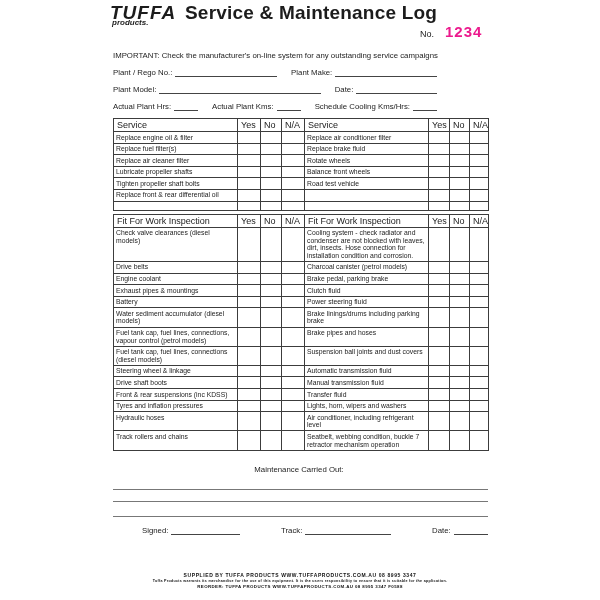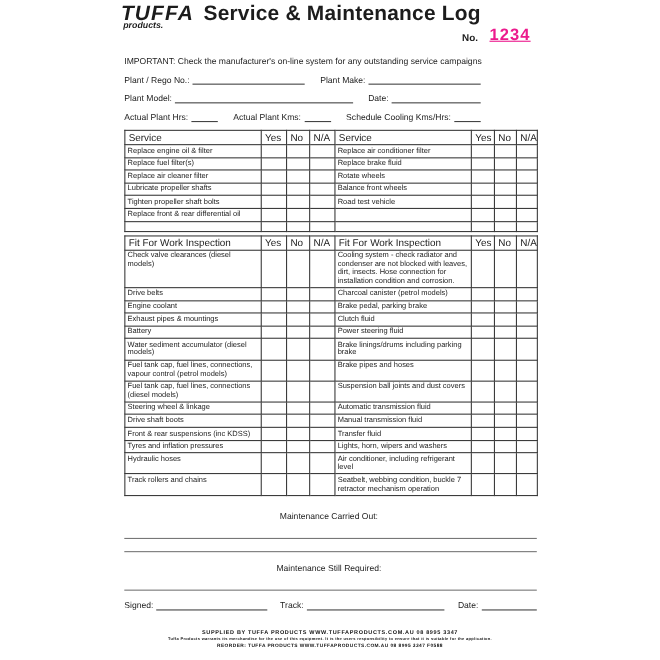--- a/index.html
+++ b/index.html
@@ -8,21 +8,21 @@
     font-family:"Liberation Sans", sans-serif; color:#1c1c1c;
     -webkit-font-smoothing:antialiased;
   }
   .page { position:relative; width:600px; height:600px; background:#fff; overflow:hidden; }
 
   
   .logo { position:absolute; left:110px; top:7px; width:70px; }
   .logo-tuffa { font-size:19px; font-weight:bold; font-style:italic; letter-spacing:1px; line-height:12px; }
   .logo-products { font-size:8px; font-weight:bold; font-style:italic; line-height:8px; margin-left:2px; }
   .doc-title { position:absolute; left:185px; top:2px; font-size:19px; font-weight:bold; letter-spacing:0.2px; white-space:nowrap; }
-  .no-label { position:absolute; left:420px; top:29px; font-size:9px; font-weight:bold; }
+  .no-label { position:absolute; left:420px; top:29px; font-size:9px; font-weight:normal; }
   .no-value { position:absolute; left:445px; top:23px; font-size:15px; font-weight:bold; letter-spacing:1px; }
 
   
   .bodycol { position:absolute; left:113px; top:42px; width:375px; }
   .subheader { font-size:8.5px; font-weight:bold; }
   .important { font-size:7.8px; margin-top:9px; }
 
   .fields { width:324px; }
   .frow { display:flex; align-items:flex-end; font-size:7.8px; margin-top:6px; height:11px; white-space:nowrap; }
   .frow .lbl { flex:0 0 auto; padding-right:3px; }
@@ -42,42 +42,42 @@
   
   .mrow { display:flex; align-items:center; font-size:7.8px; white-space:nowrap;flex-direction:column; }
   .mrow .lbl { padding-right:3px; }
   .mrow .wline { flex:1; border-bottom:1px solid #555; height:9px; }
   .fullline { border-bottom:1px solid #777; height:0; width:375px; }
   .mt14 { margin-top:14px; } .mt11 { margin-top:11px; } .mt10 { margin-top:10px; }
 
   .completion-note { font-size:7.5px; line-height:9px; margin-top:9px; width:375px; }
 
   .sigrow { display:flex; align-items:flex-end; font-size:7.8px; margin-top:8px; white-space:nowrap; }
-  .sigrow .lbl { padding-right:3px; }
+  .sigrow .lbl { padding-right:3px;margin-left:29px; }
   .sigrow .wline { border-bottom:1px solid #444; height:9px; }
   .sigrow .sp { flex:0 0 12px; }
 
   
   .footer { position:absolute; left:0; top:572px; width:600px; text-align:center; font-weight:bold; color:#111; }
   .footer .f-line1 { font-size:5px; letter-spacing:0.6px; }
   .footer .f-line2 { font-size:3.6px; letter-spacing:0.3px; margin-top:1px; }
   .footer .f-line3 { font-size:4.4px; letter-spacing:0.4px; margin-top:1px; }
 </style>
 </head>
 <body>
 
 <div class="page">
 
   <div class="logo">
     <div class="logo-tuffa">TUFFA</div>
     <div class="logo-products">products.</div>
   </div>
   <div class="doc-title">Service &amp; Maintenance Log</div>
   <div class="no-label">No.</div>
-  <div class="no-value" id="no-value" style="color: rgb(236, 26, 141); text-decoration: underline;">1234</div>
+  <div class="no-value" id="no-value" style="color: rgb(236, 26, 141);">1234</div>
 
   <div class="bodycol">
 
     <div class="important">IMPORTANT: Check the manufacturer's on-line system for any outstanding service campaigns</div>
 
     <div class="fields">
       <div class="frow">
         <span class="lbl">Plant / Rego No.:</span>
         <span class="wline f1"></span>
         <span class="gap"></span>
@@ -367,24 +367,20 @@
         </tbody>
     </table>
 
     <div class="mrow mt14">
       <span class="lbl">Maintenance  Carried  Out:</span>
       <span class="wline"></span>
     </div>
     <div class="fullline mt14"></div>
     <div class="fullline mt11"></div>
 
-    <div class="mrow mt10">
-      <span class="lbl">Maintenance Still Required:</span>
-      <span class="wline"></span>
-    </div>
     <div class="fullline mt14"></div>
 
 
     <div class="sigrow">
       <span class="lbl">Signed:</span>
       <span class="wline" style="flex:1.2"></span>
       <span class="sp"></span>
       <span class="lbl">Track:</span>
       <span class="wline" style="flex:1.5"></span>
       <span class="sp"></span>

